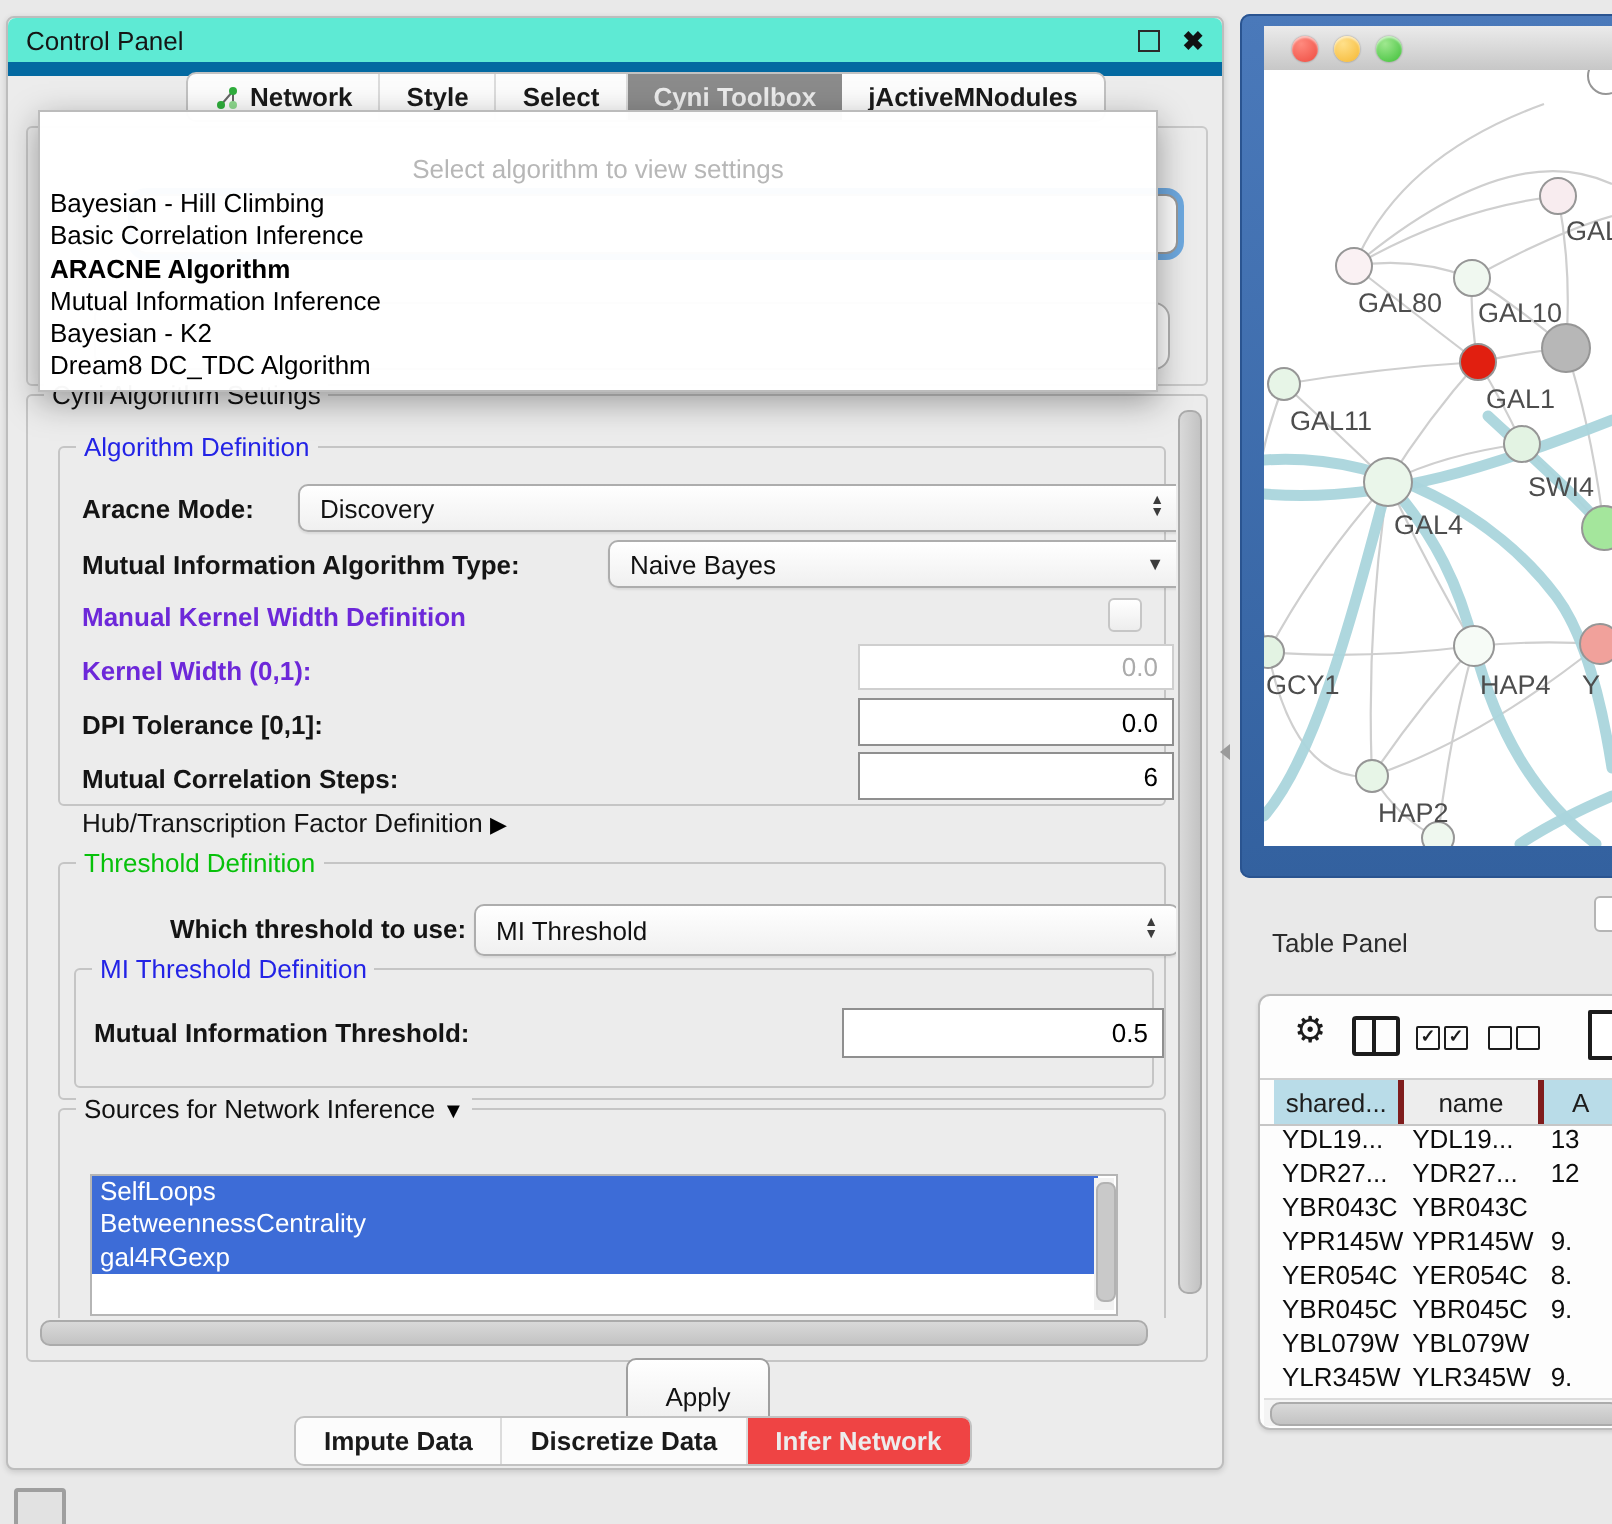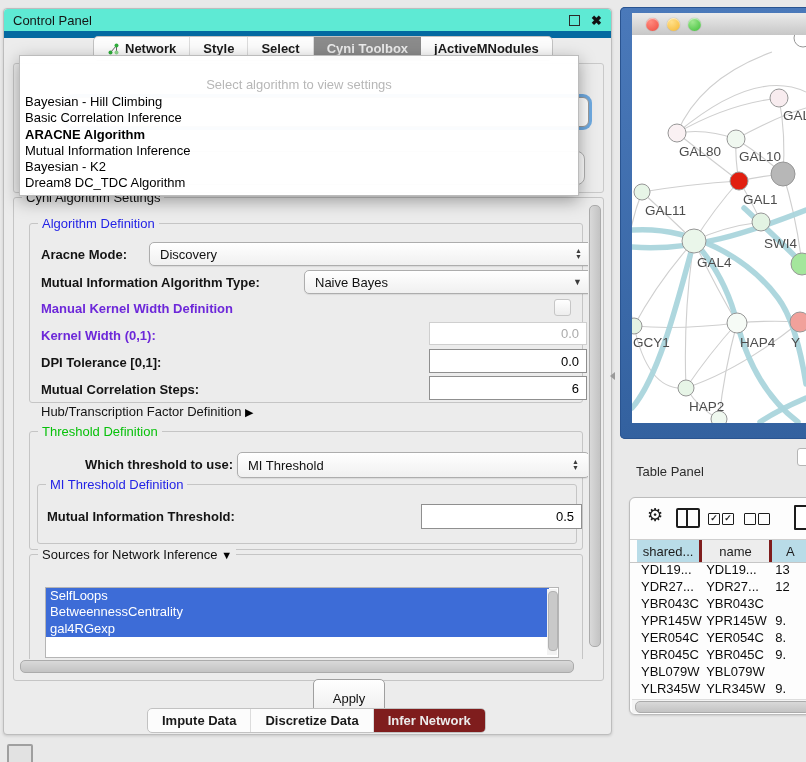--- a/index.html
+++ b/index.html
@@ -46,21 +46,21 @@
   .attr-vscroll .thumb{position:absolute;left:1px;top:2px;width:8px;height:58px;background:#c9c9c9;border-radius:4px;border:1px solid #b2b2b2;}
   
   .vscroll{position:absolute;left:584px;top:192px;width:13px;height:474px;background:#ececec;}
   .vscroll .thumb{position:absolute;left:1px;top:4px;width:10px;height:440px;border-radius:5px;background:linear-gradient(90deg,#d9d9d9,#c3c3c3);border:1px solid #ababab;}
   .hscroll{position:absolute;left:13px;top:650px;width:568px;height:14px;background:#ececec;}
   .hscroll .thumb{position:absolute;left:3px;top:1px;width:552px;height:11px;border-radius:5px;background:linear-gradient(#d9d9d9,#c3c3c3);border:1px solid #ababab;}
   .apply-btn{position:absolute;left:265px;top:670px;width:72px;height:38px;background:linear-gradient(#ffffff,#ececec);border:1px solid #9f9f9f;border-radius:5px;font-size:13px;color:#111;display:flex;align-items:center;justify-content:center;margin-left:44px;}
   .bottom-tabs{position:absolute;left:143px;top:699px;height:23px;display:flex;background:#fcfcfc;border:1px solid #c2c2c2;border-radius:5px;overflow:hidden;font-size:13px;}
   .btab{display:flex;align-items:center;padding:0 14px;font-weight:bold;color:#1a1a1a;border-right:1px solid #dcdcdc;white-space:nowrap;}
   .btab:last-child{border-right:none;}
-  .btab.sel{background:#7f1d1d;color:#ececec;}
+  .btab.sel{background:#ef4444;color:#ececec;}
   
   .net-window{position:absolute;left:620px;top:7px;width:190px;height:432px;background:linear-gradient(#4a79ba,#33619f);border-radius:5px 0 0 5px;box-shadow:inset 0 0 0 1px #2a5490;}
   .net-titlebar{position:absolute;left:12px;top:6px;right:0;height:22px;background:linear-gradient(#ebebeb,#c7c7c7);border-bottom:1px solid #9b9b9b;display:flex;align-items:center;padding-left:14px;gap:8px;}
   .light{width:13px;height:13px;border-radius:50%;box-shadow:inset 0 1px 1px rgba(255,255,255,.6),0 0 1px rgba(0,0,0,.4);}
   .light.red{background:radial-gradient(circle at 35% 30%,#ff8a7e,#ee4b40);}
   .light.yellow{background:radial-gradient(circle at 35% 30%,#ffe08a,#f5b731);}
   .light.green{background:radial-gradient(circle at 35% 30%,#9fe88f,#3dbf37);}
   .net-canvas{position:absolute;left:12px;top:28px;right:0;bottom:16px;background:#fff;overflow:hidden;}
   
   .tp-label{position:absolute;left:636px;top:464px;font-size:13px;color:#2c2c2c;}

